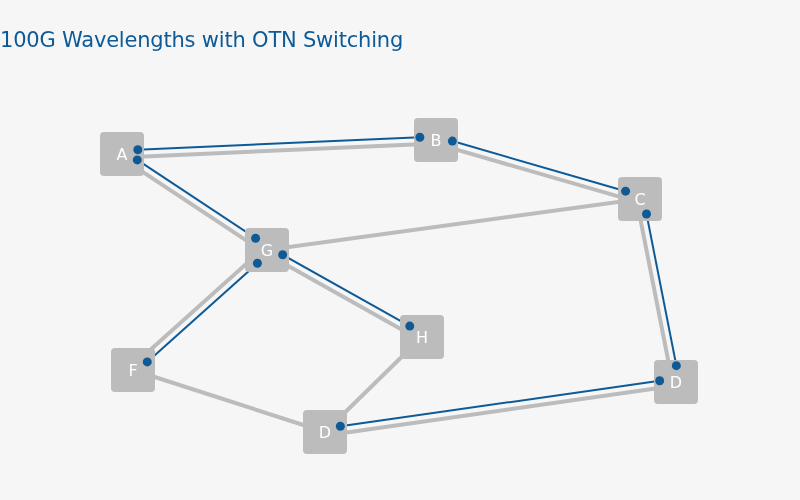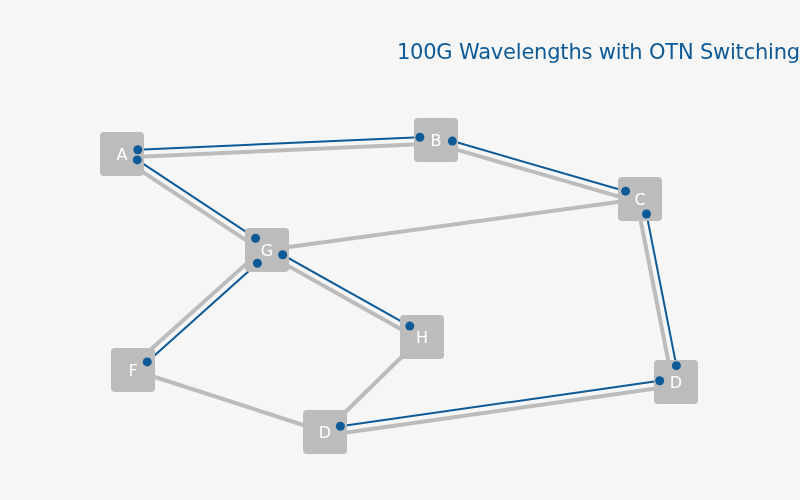--- a/index.html
+++ b/index.html
@@ -1,17 +1,17 @@
 <!DOCTYPE html>
 <html><head>
 <meta charset="utf-8">
 <style>
   html, body { margin:0; padding:0; }
   body { width:800px; height:500px; background:#f6f6f6; overflow:hidden; position:relative; font-family:"DejaVu Sans", sans-serif; }
-  #title { position:absolute; top:40px; left:0; width:800px; text-align:right; font-size:21px; color:#0e5a97; letter-spacing:-0.2px; }
+  #title { position:absolute; top:28px; left:0; width:800px; text-align:left; font-size:21px; color:#0e5a97; letter-spacing:-0.2px; }
   svg#net { position:absolute; left:0; top:0; }
   .node-label { font-family:"DejaVu Sans", sans-serif; font-size:16px; fill:#ffffff; }
 </style>
 </head>
 <body>
 
 <div id="title">100G Wavelengths with OTN Switching</div>
 
 <svg id="net" width="800" height="500" viewBox="0 0 800 500">
   <g id="fibers">

